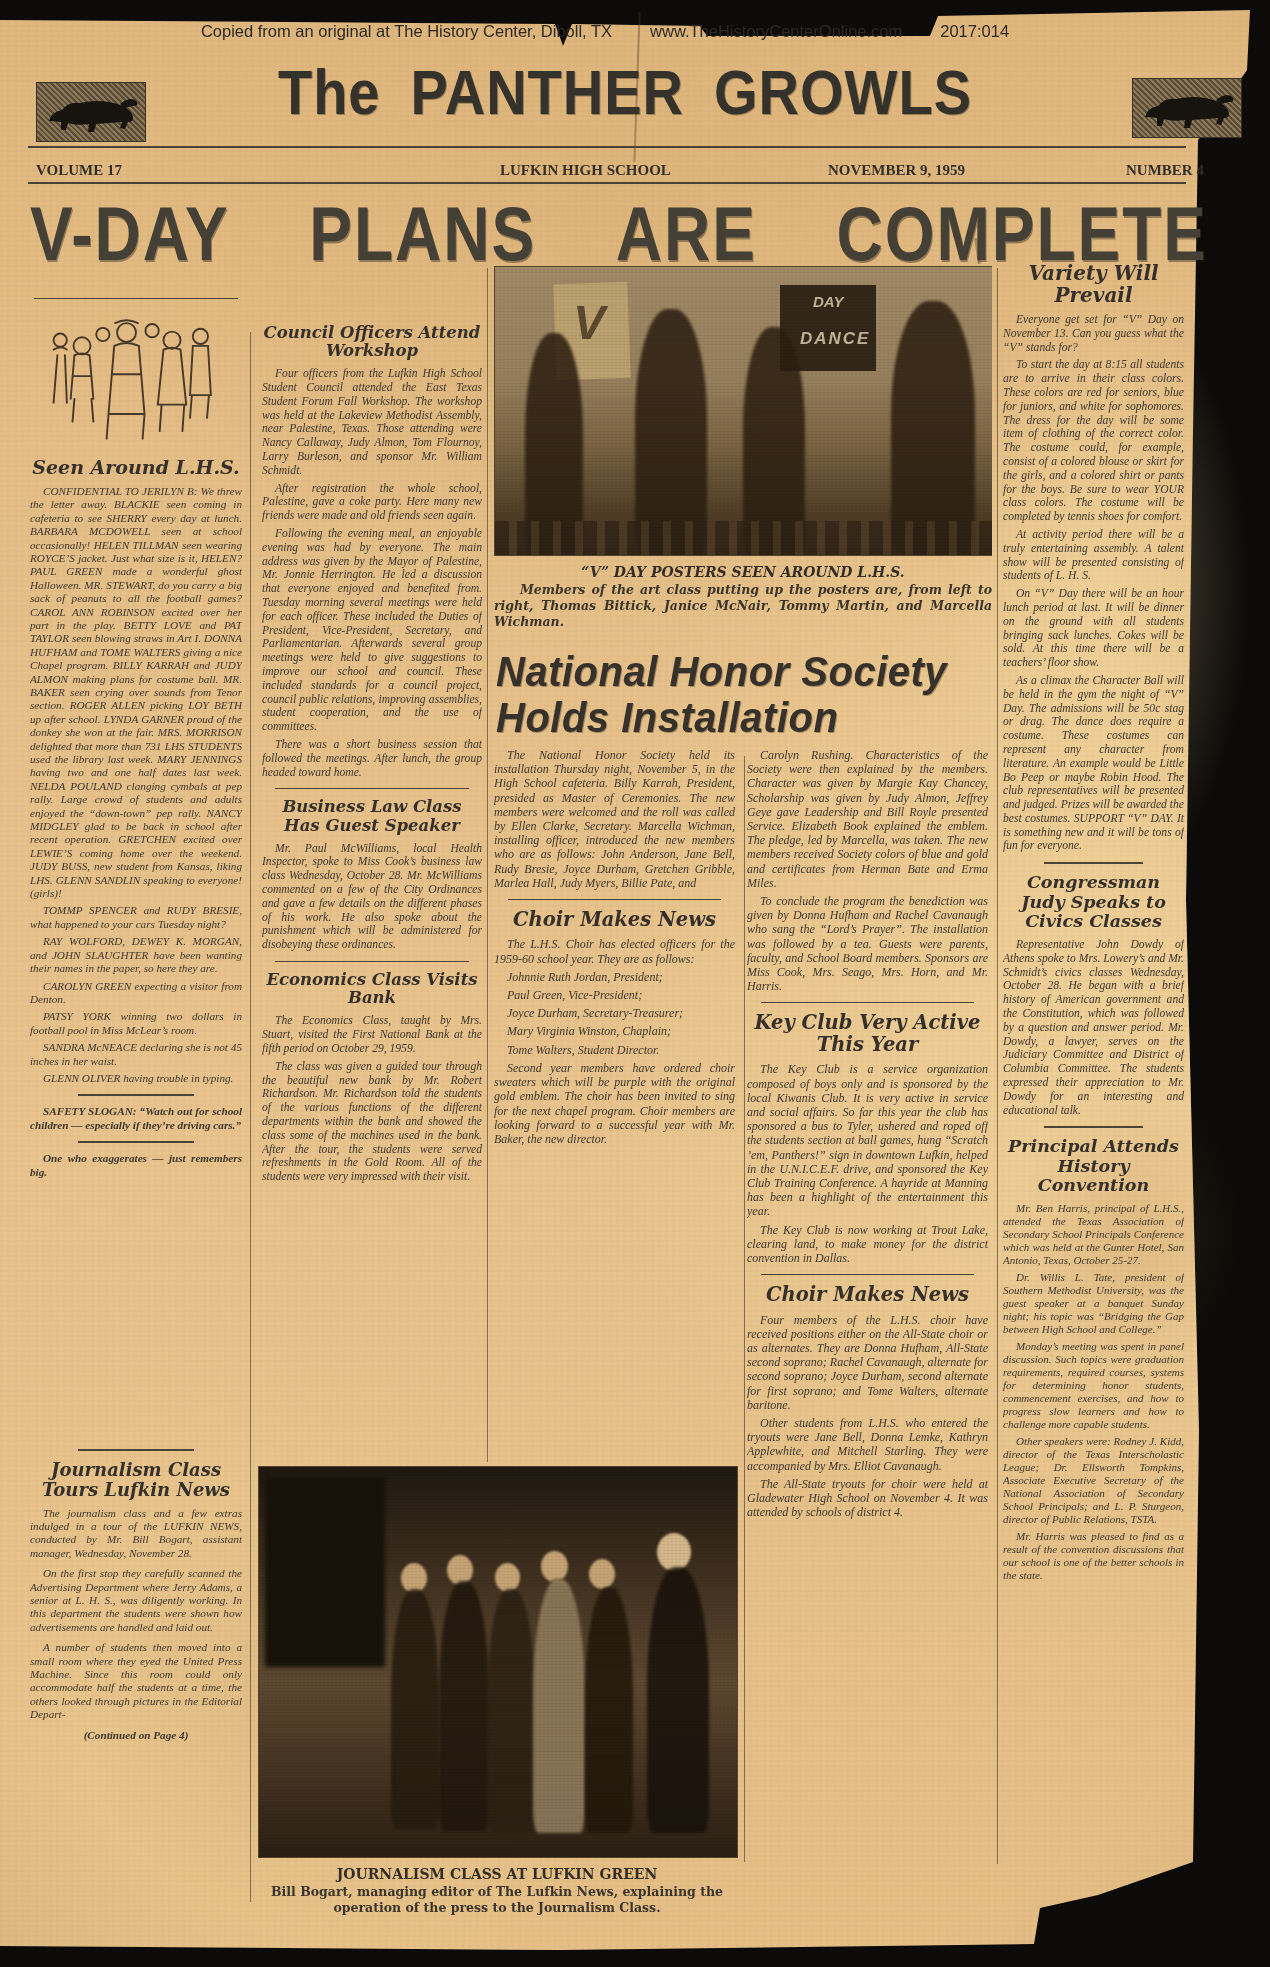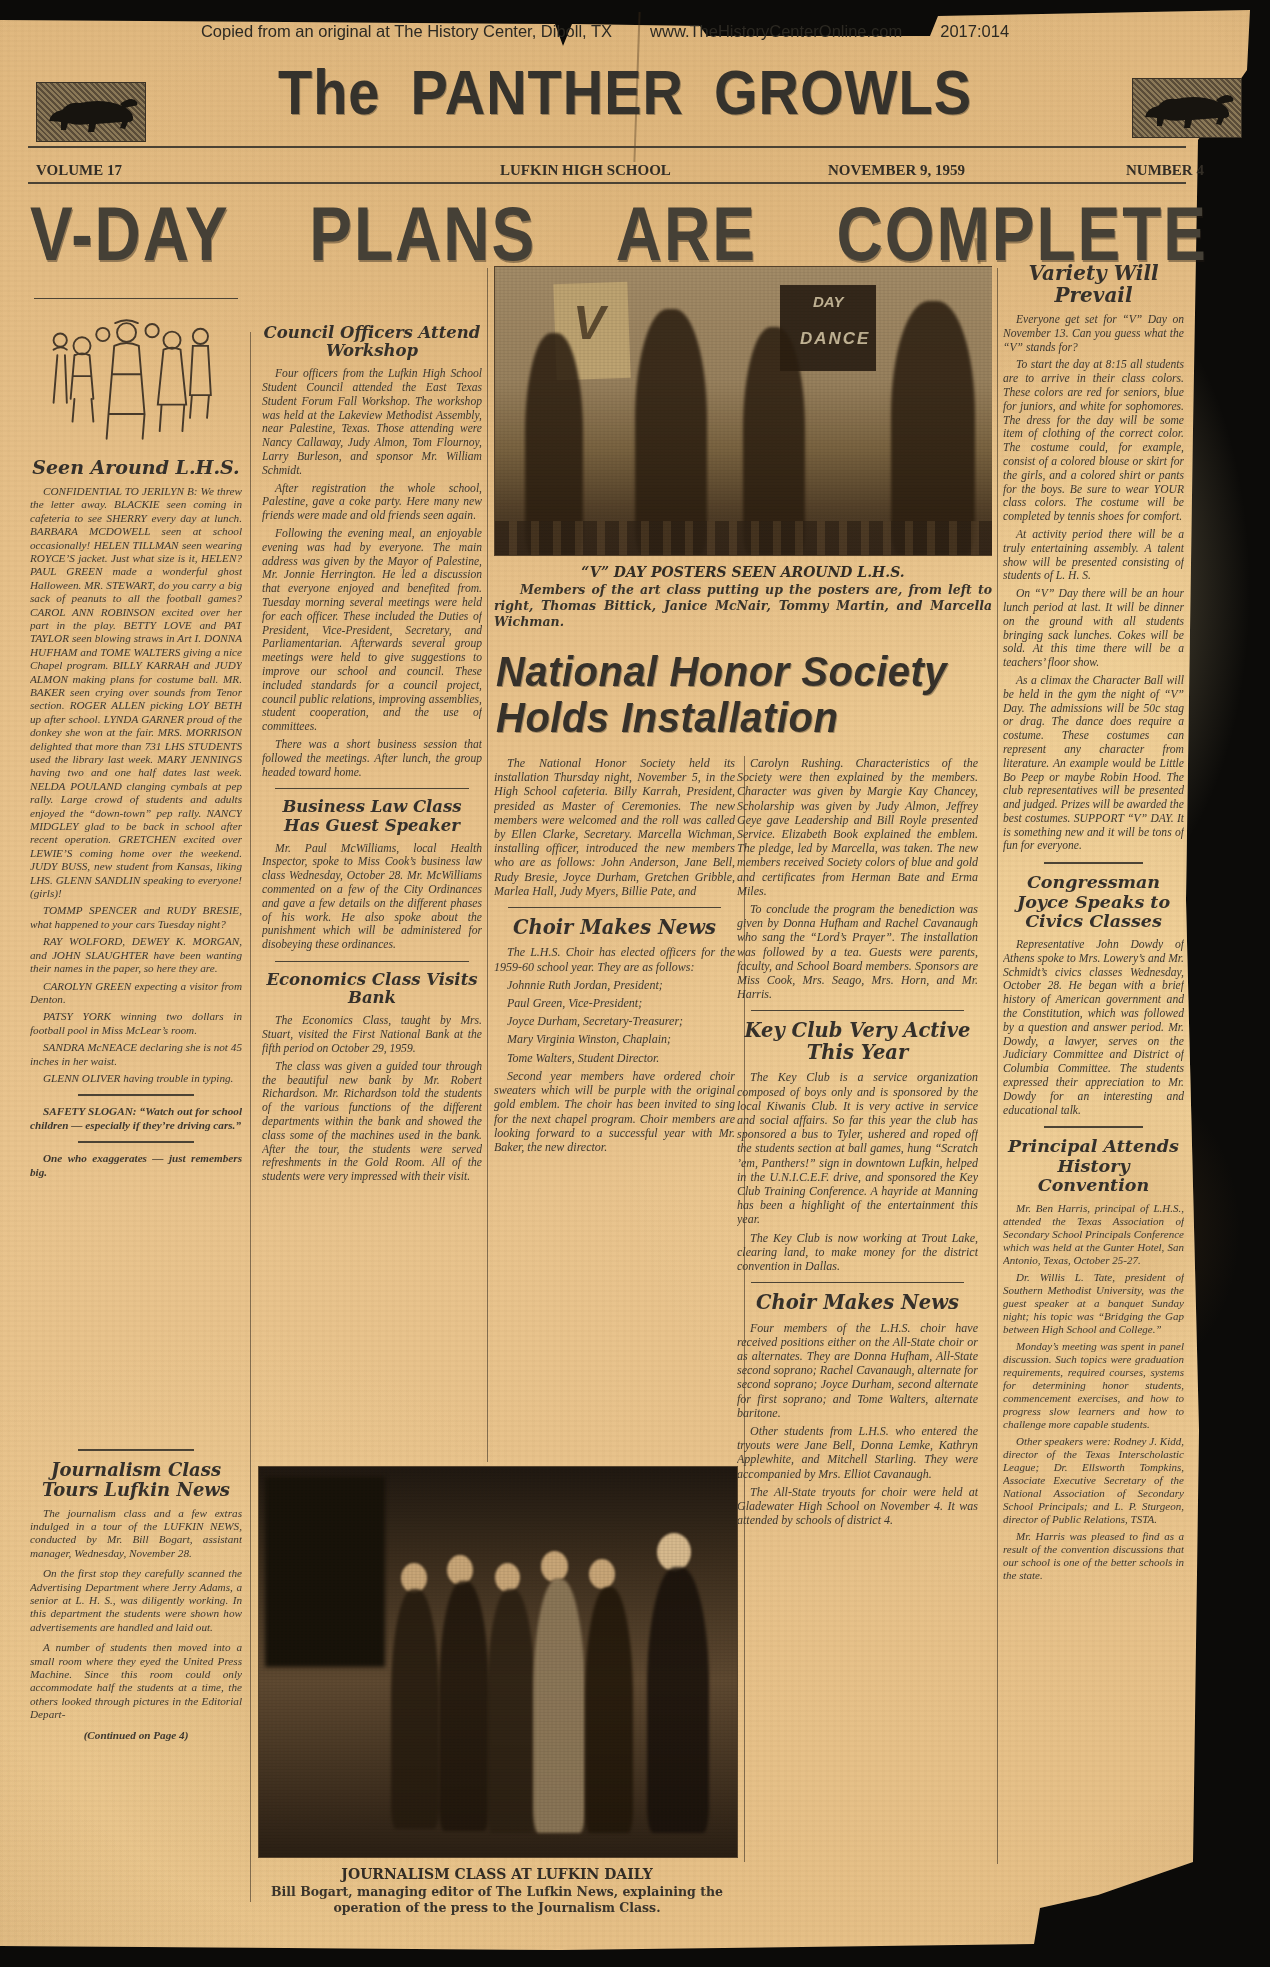--- a/index.html
+++ b/index.html
@@ -106,21 +106,21 @@
     font-size:14px;color:#332d25;margin:8px 0 2px;}
   .cap-body{font-family:"DejaVu Serif",serif;font-weight:bold;font-size:12.5px;
     line-height:16px;color:#3a342b;text-align:justify;text-indent:26px;}
   .cap-body.center{text-align:center;text-indent:0;}
   #nhs-headline{margin:16px 0 2px 2px;}
   .nhs-line{
     font-family:"Liberation Sans",sans-serif;font-weight:bold;font-size:40px;line-height:46px;
     color:#36312a;transform:scaleY(1.08);transform-origin:left top;letter-spacing:.5px;
     text-shadow:1px 1px 0 rgba(35,28,20,.35);
   }
-  #subrow{display:flex;gap:2px;margin-top:18px;}
+  #subrow{display:flex;gap:12px;margin-top:10px;}
   .subcol{width:241px;font-size:12px;line-height:14.2px;color:#3d372e;overflow:hidden;}
   #subcol-a{max-height:700px;}
   #subcol-b{max-height:1100px;}
   .subcol .shead{font-size:19.5px;}
   .subcol2-head{font-size:19px;}
 
   #photo2-block{position:absolute;left:258px;top:1466px;width:478px;}
 
   #col5{left:1003px;top:258px;width:181px;font-size:11.6px;line-height:13.8px;max-height:1687px;}
   #col5 .shead{font-size:20px;}
@@ -326,35 +326,35 @@
     <div class="headblob" style="left:398px;top:66px;width:34px;height:38px;background:#d6b98d;"></div>
     <div class="fig" style="left:132px;top:122px;width:48px;height:240px;background:#241a0e;"></div>
     <div class="fig" style="left:180px;top:114px;width:50px;height:250px;background:#1e150b;"></div>
     <div class="fig" style="left:228px;top:122px;width:48px;height:244px;background:#2a1f12;"></div>
     <div class="fig" style="left:274px;top:112px;width:52px;height:254px;background:#cdb astir;"></div>
     <div class="fig" style="left:274px;top:112px;width:52px;height:254px;background:#baa27b;opacity:.65;"></div>
     <div class="fig" style="left:326px;top:120px;width:48px;height:246px;background:#201609;"></div>
     <div class="fig" style="left:388px;top:100px;width:62px;height:266px;background:#17100a;"></div>
     <div class="grain"></div>
   </div>
-  <div class="cap-title">JOURNALISM CLASS AT LUFKIN DAILY</div>
+  <div class="cap-title">JOURNALISM CLASS AT LUFKIN GREEN</div>
   <div class="cap-body center">Bill Bogart, managing editor of The Lufkin News, explaining the operation of the press to the Journalism Class.</div>
 </div>
 
 <div class="col" id="col5">
   <h2 class="shead">Variety Will Prevail</h2>
   <div>
       <p class="para">Everyone get set for “V” Day on November 13. Can you guess what the “V” stands for?</p>
       <p class="para">To start the day at 8:15 all students are to arrive in their class colors. These colors are red for seniors, blue for juniors, and white for sophomores. The dress for the day will be some item of clothing of the correct color. The costume could, for example, consist of a colored blouse or skirt for the girls, and a colored shirt or pants for the boys. Be sure to wear YOUR class colors. The costume will be completed by tennis shoes for comfort.</p>
       <p class="para">At activity period there will be a truly entertaining assembly. A talent show will be presented consisting of students of L. H. S.</p>
       <p class="para">On “V” Day there will be an hour lunch period at last. It will be dinner on the ground with all students bringing sack lunches. Cokes will be sold. At this time there will be a teachers’ floor show.</p>
       <p class="para">As a climax the Character Ball will be held in the gym the night of “V” Day. The admissions will be 50c stag or drag. The dance does require a costume. These costumes can represent any character from literature. An example would be Little Bo Peep or maybe Robin Hood. The club representatives will be presented and judged. Prizes will be awarded the best costumes. SUPPORT “V” DAY. It is something new and it will be tons of fun for everyone.</p>
     </div>
   <hr class="hr">
-  <h2 class="shead small">Congressman Joyce Speaks to Civics Classes</h2>
+  <h2 class="shead small">Congressman Judy Speaks to Civics Classes</h2>
   <div>
       <p class="para">Representative John Dowdy of Athens spoke to Mrs. Lowery’s and Mr. Schmidt’s civics classes Wednesday, October 28. He began with a brief history of American government and the Constitution, which was followed by a question and answer period. Mr. Dowdy, a lawyer, serves on the Judiciary Committee and District of Columbia Committee. The students expressed their appreciation to Mr. Dowdy for an interesting and educational talk.</p>
     </div>
   <hr class="hr">
   <h2 class="shead small">Principal Attends History Convention</h2>
   <div class="tight">
       <p class="para">Mr. Ben Harris, principal of L.H.S., attended the Texas Association of Secondary School Principals Conference which was held at the Gunter Hotel, San Antonio, Texas, October 25-27.</p>
       <p class="para">Dr. Willis L. Tate, president of Southern Methodist University, was the guest speaker at a banquet Sunday night; his topic was “Bridging the Gap between High School and College.”</p>
       <p class="para">Monday’s meeting was spent in panel discussion. Such topics were graduation requirements, required courses, systems for determining honor students, commencement exercises, and how to progress slow learners and how to challenge more capable students.</p>
       <p class="para">Other speakers were: Rodney J. Kidd, director of the Texas Interscholastic League; Dr. Ellsworth Tompkins, Associate Executive Secretary of the National Association of Secondary School Principals; and L. P. Sturgeon, director of Public Relations, TSTA.</p>

